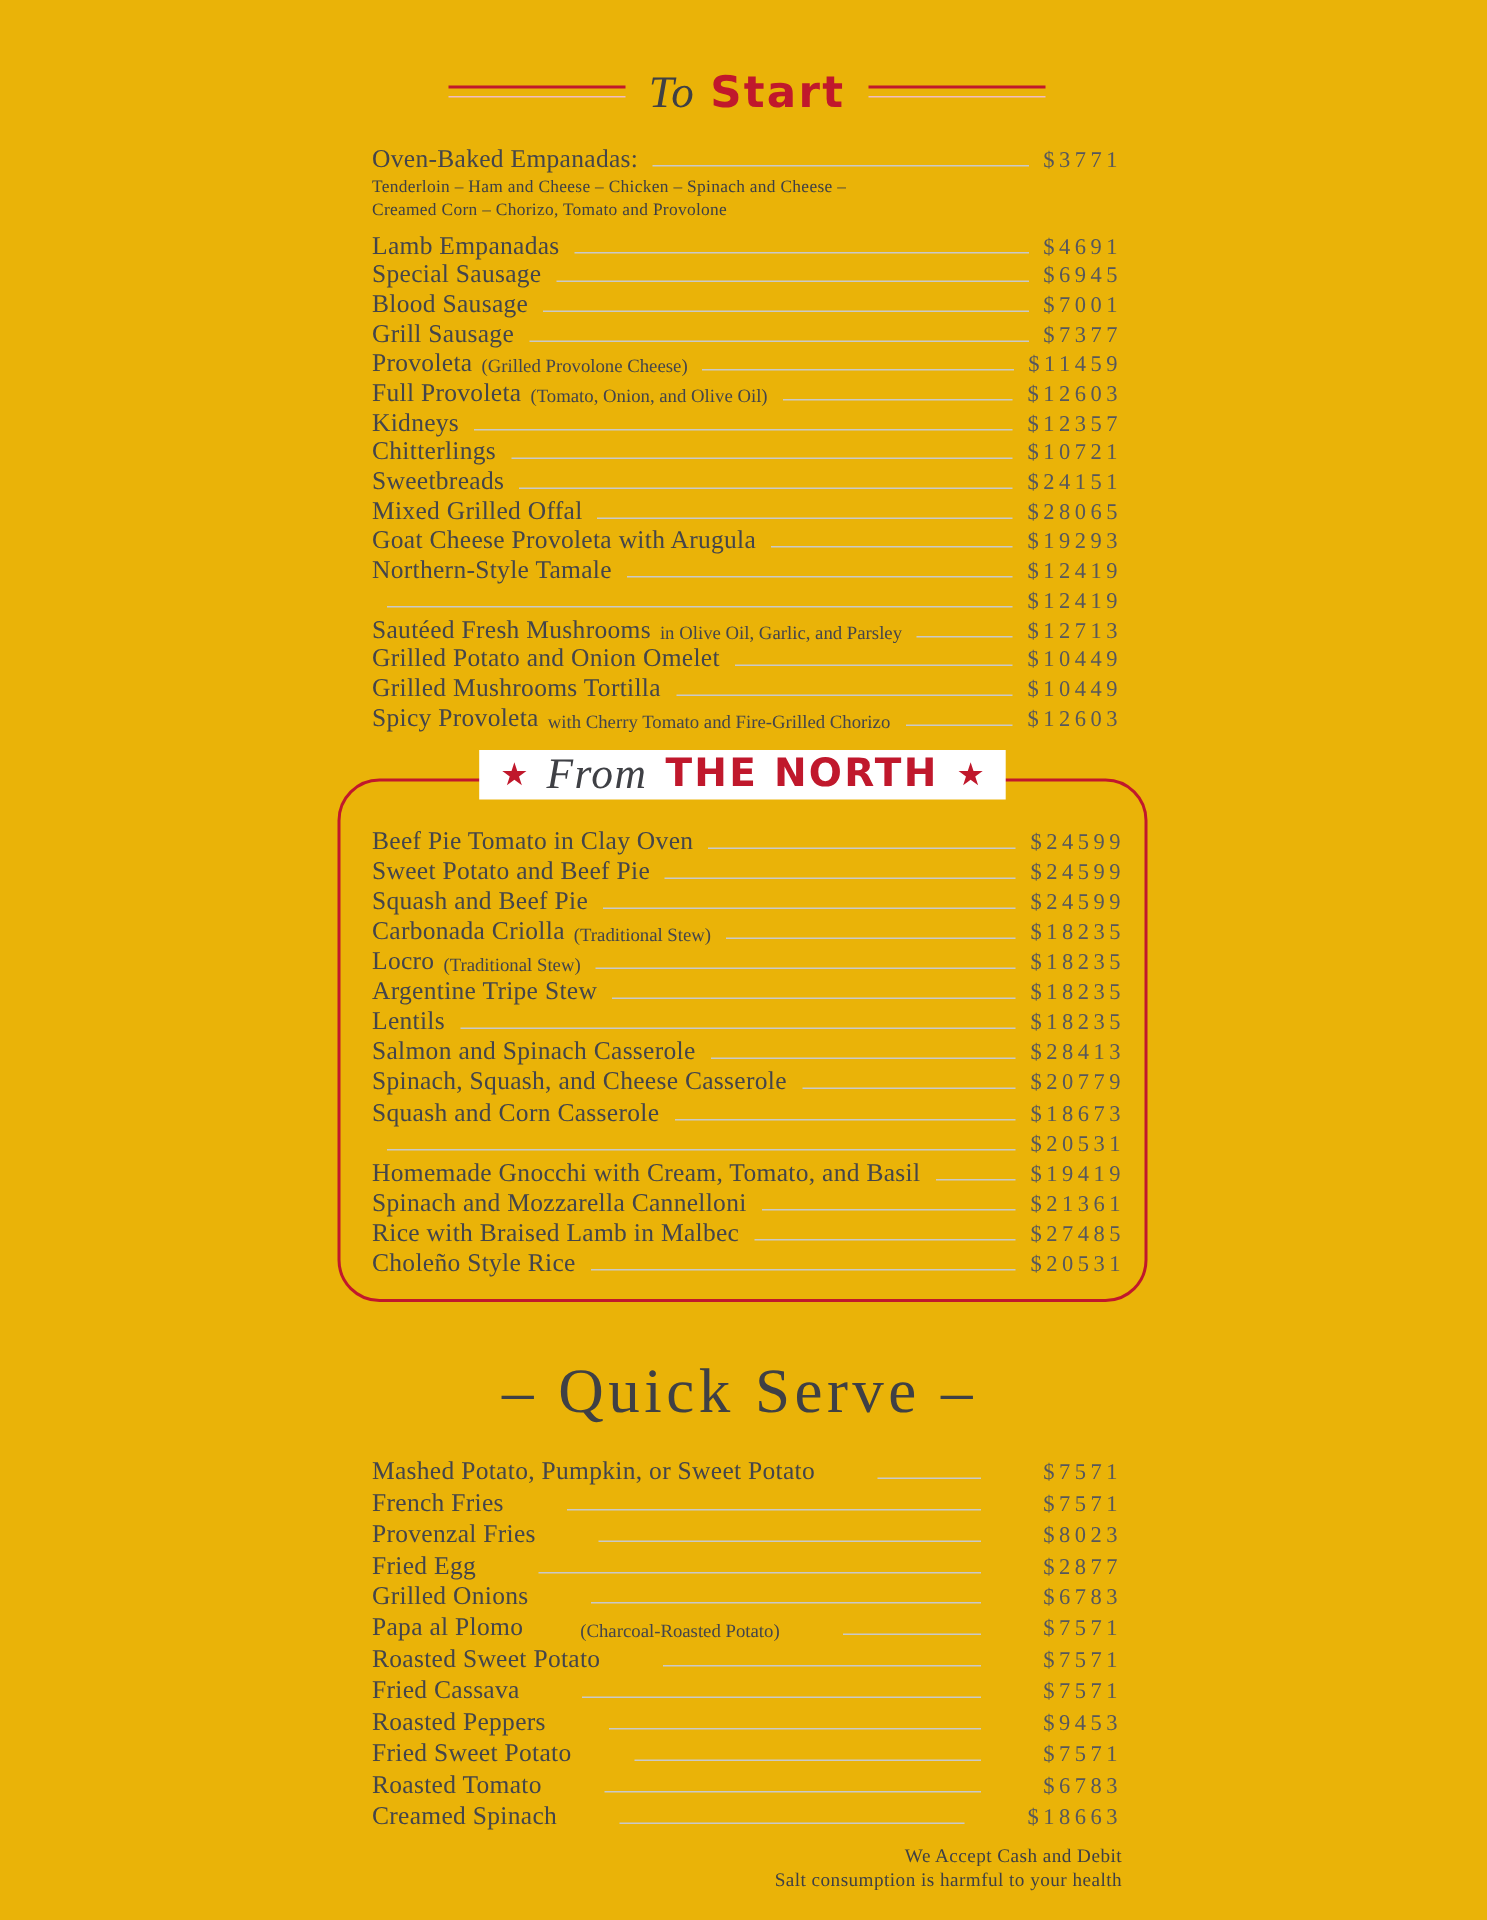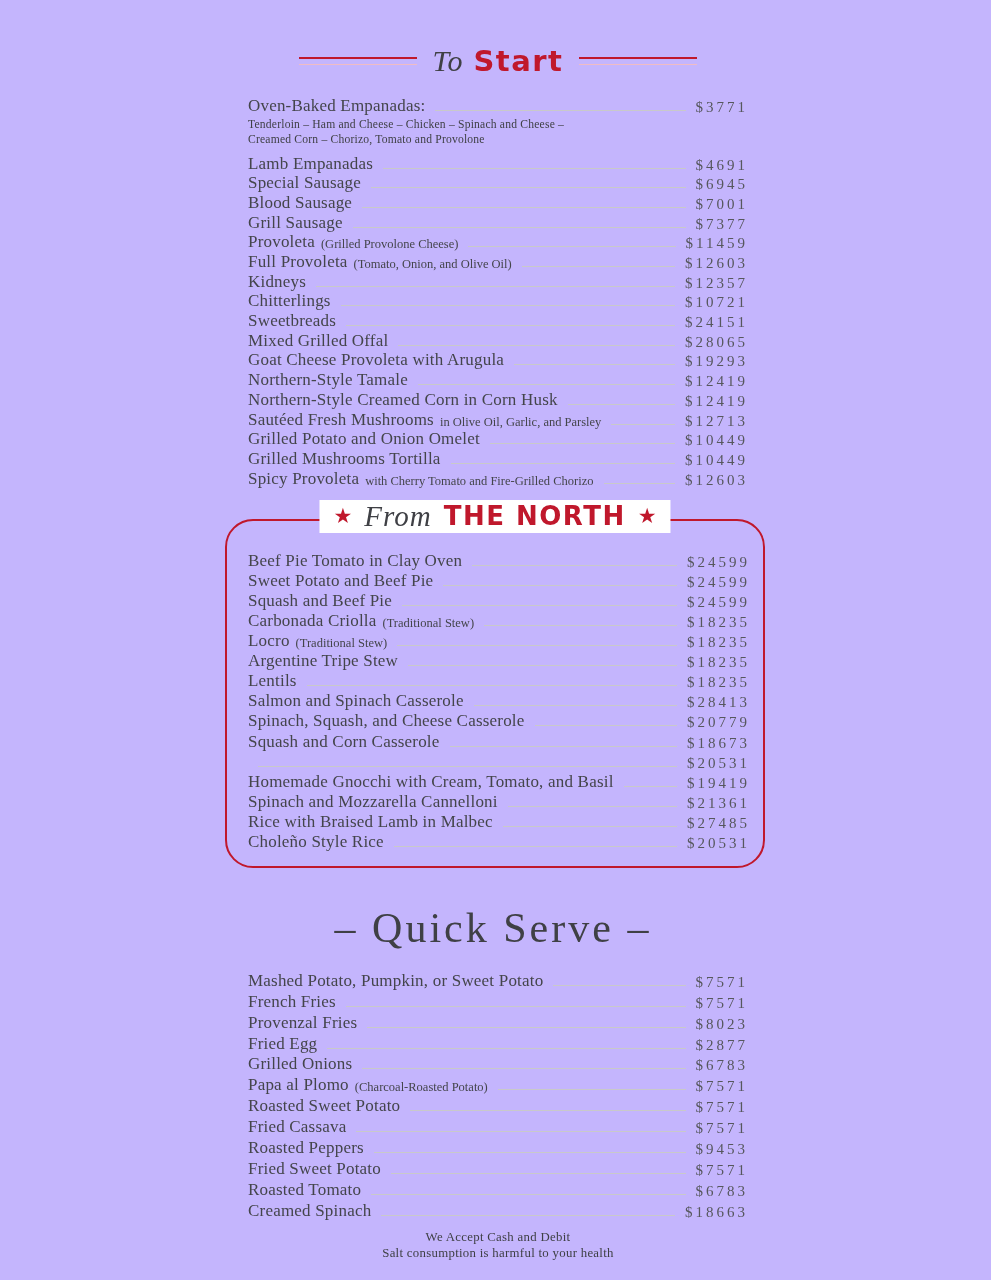--- a/index.html
+++ b/index.html
@@ -1,19 +1,19 @@
 <!DOCTYPE html>
 <html style="--red: #c0182c; --pink: #f0bcc4;"><head>
 <meta charset="utf-8">
 <style>
   html,body{margin:0;padding:0;background:#ffffff;}
   .page{
     position:relative;
     width:991px;height:1280px;
-    background:#c4b5fd;
+    background:#eab308;
     font-family:"Liberation Serif",serif;
     overflow:hidden;
   }
   .content{
     width:500px;
     margin-left:248px;
     padding-top:42px;
   }
 
   
@@ -34,21 +34,21 @@
   }
   .accent{
     font-family:"DejaVu Sans",sans-serif;
     font-weight:800;font-size:29px;color:var(--red);letter-spacing:1.5px;
   }
 
   
   .row{display:flex;align-items:flex-end;}
   .sec-start  .row{height:19.7px;}
   .sec-north  .row{height:20.1px;}
-  .sec-quick  .row{height:20.9px;}
+  .sec-quick  .row{height:20.9px;gap:32px;}
   .item-name{
     font-size:17px;color:#44454b;white-space:nowrap;letter-spacing:0.2px;
   }
   .item-note{
     font-size:12.5px;color:#44454b;margin-left:6px;white-space:nowrap;
   }
   .leader{
     flex:1;height:1px;background:#c9c9c9;
     align-self:flex-end;margin:0 10px 5px 10px;min-width:14px;
   }
@@ -90,21 +90,21 @@
 
   
   .header3{
     text-align:center;margin:36px 0 18px -10px;
     font-family:cursive;
     font-size:42px;color:#3f4045;letter-spacing:3px;
   }
 
   
   .footer{
-    margin-top:8px;text-align:center;color:#3f4045;
+    margin-top:8px;text-align:right;color:#3f4045;
     font-size:12.8px;line-height:16.5px;letter-spacing:0.3px;
   }
 </style>
 </head>
 <body>
 
 <div class="page">
   <div class="content">
 
     <section class="sec-start">
@@ -179,21 +179,20 @@
             <span class="item-name">Goat Cheese Provoleta with Arugula</span>
             <span class="leader"></span>
             <span class="item-price">$19293</span>
           </div>
           <div class="row">
             <span class="item-name">Northern-Style Tamale</span>
             <span class="leader"></span>
             <span class="item-price">$12419</span>
           </div>
           <div class="row">
-            <span class="item-name">Northern-Style Creamed Corn in Corn Husk</span>
             <span class="leader"></span>
             <span class="item-price">$12419</span>
           </div>
           <div class="row">
             <span class="item-name">Sautéed Fresh Mushrooms</span>
             <span class="item-note">in Olive Oil, Garlic, and Parsley</span>
             <span class="leader"></span>
             <span class="item-price">$12713</span>
           </div>
           <div class="row">

